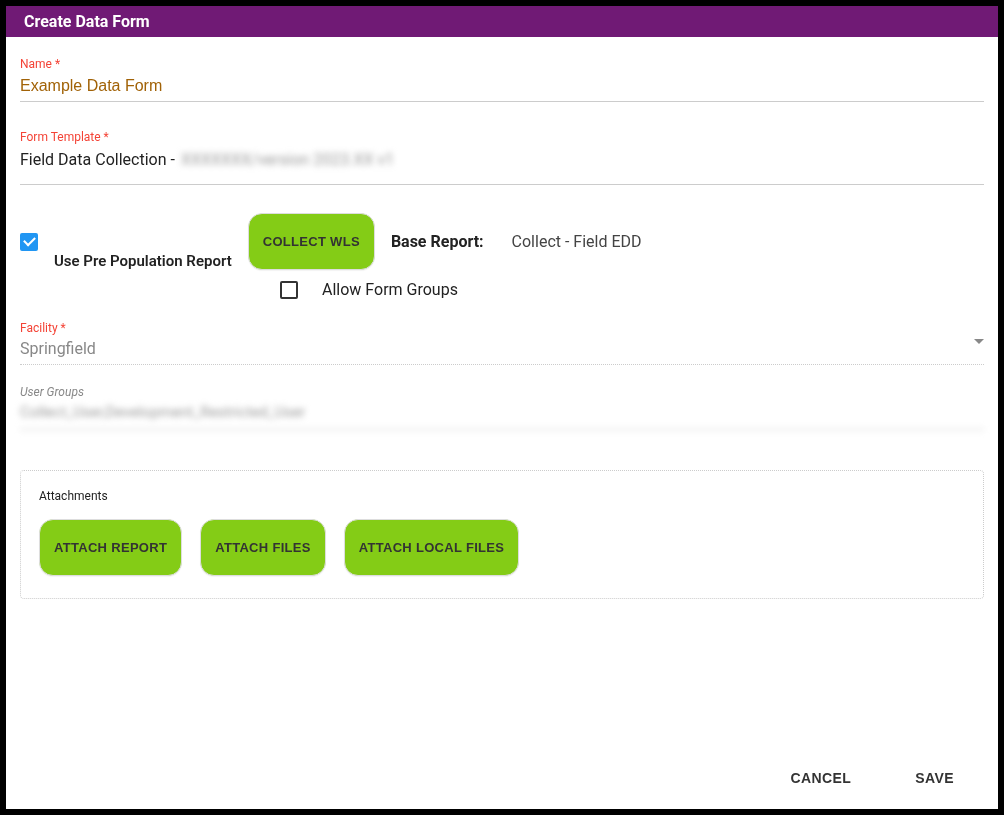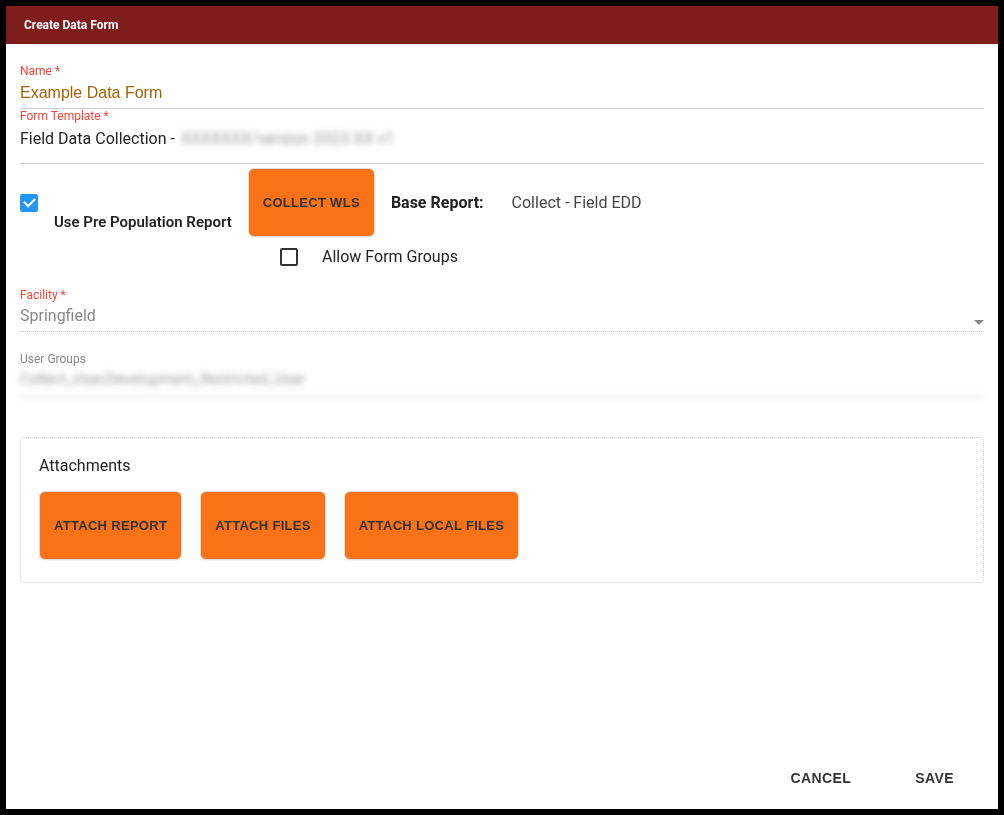--- a/index.html
+++ b/index.html
@@ -13,38 +13,38 @@
   }
   .dialog {
     background:#fff;
     width:100%;
     height:100%;
     display:flex;
     flex-direction:column;
     position:relative;
   }
   .dialog-header {
-    background:#7f1d1d;
+    background:#701a75;
     color:#fff;
     font-weight:700;
-    font-size:12px;
-    padding:12px 18px;
+    font-size:16px;
+    padding:6px 18px;
   }
   .dialog-body {
     padding:20px 14px 10px 14px;
     flex:1;
     overflow:auto;
   }
-  .field { }
+  .field { margin-bottom:28px; }
   .field-label {
     font-size:12px;
     color:#f44336;
     margin-bottom:2px;
   }
-  .field-label.gray { color:#888; }
+  .field-label.gray { color:#888;font-style:italic; }
   .text-input {
     width:100%;
     border:none;
     border-bottom:1px solid #ccc;
     font-size:16px;
     padding:4px 0 6px 0;
     outline:none;
     color:#a16207;
     background:transparent;
   }
@@ -92,37 +92,37 @@
     content:"";
     width:5px;
     height:9px;
     border:solid #fff;
     border-width:0 2px 2px 0;
     transform:rotate(45deg) translate(-1px,-1px);
   }
   .chk-label { font-weight:600; font-size:15px; color:#222;margin-top:38px; }
   .btn {
     border:1px solid #ddd;
-    background:#f97316;
+    background:#84cc16;
     color:#333;
     font-weight:600;
     font-size:13px;
     letter-spacing:0.3px;
-    padding:26px 14px;
-    border-radius:6px;
+    padding:20px 14px;
+    border-radius:14px;
     cursor:pointer;
     box-shadow:0 1px 1px rgba(0,0,0,0.05);
   }
   .static-pair { display:flex; gap:28px; align-items:baseline; font-size:16px; }
   .static-pair .k { font-weight:700; color:#222; }
   .static-pair .v { color:#444; }
 
   .facility-row {
     display:flex;
-    align-items:flex-end;
+    align-items:flex-start;
     justify-content:space-between;
     border-bottom:1px dotted #ccc;
     padding:2px 0 6px 0;
   }
   .facility-value { font-size:16px; color:#888; }
   .caret {
     width:0; height:0;
     border-left:5px solid transparent;
     border-right:5px solid transparent;
     border-top:5px solid #888;
@@ -139,21 +139,21 @@
 
   .attachments {
     border:1px dotted #ccc;
     border-radius:4px;
     padding:18px 18px 22px 18px;
     margin-top:40px;
   }
   .attachments h4 {
     margin:0 0 16px 0;
     font-weight:400;
-    font-size:16px;
+    font-size:12px;
     color:#222;
   }
   .attach-buttons { display:flex; gap:18px; }
 
   .dialog-footer {
     display:flex;
     justify-content:flex-end;
     gap:52px;
     padding:18px 38px 22px 18px;
   }

